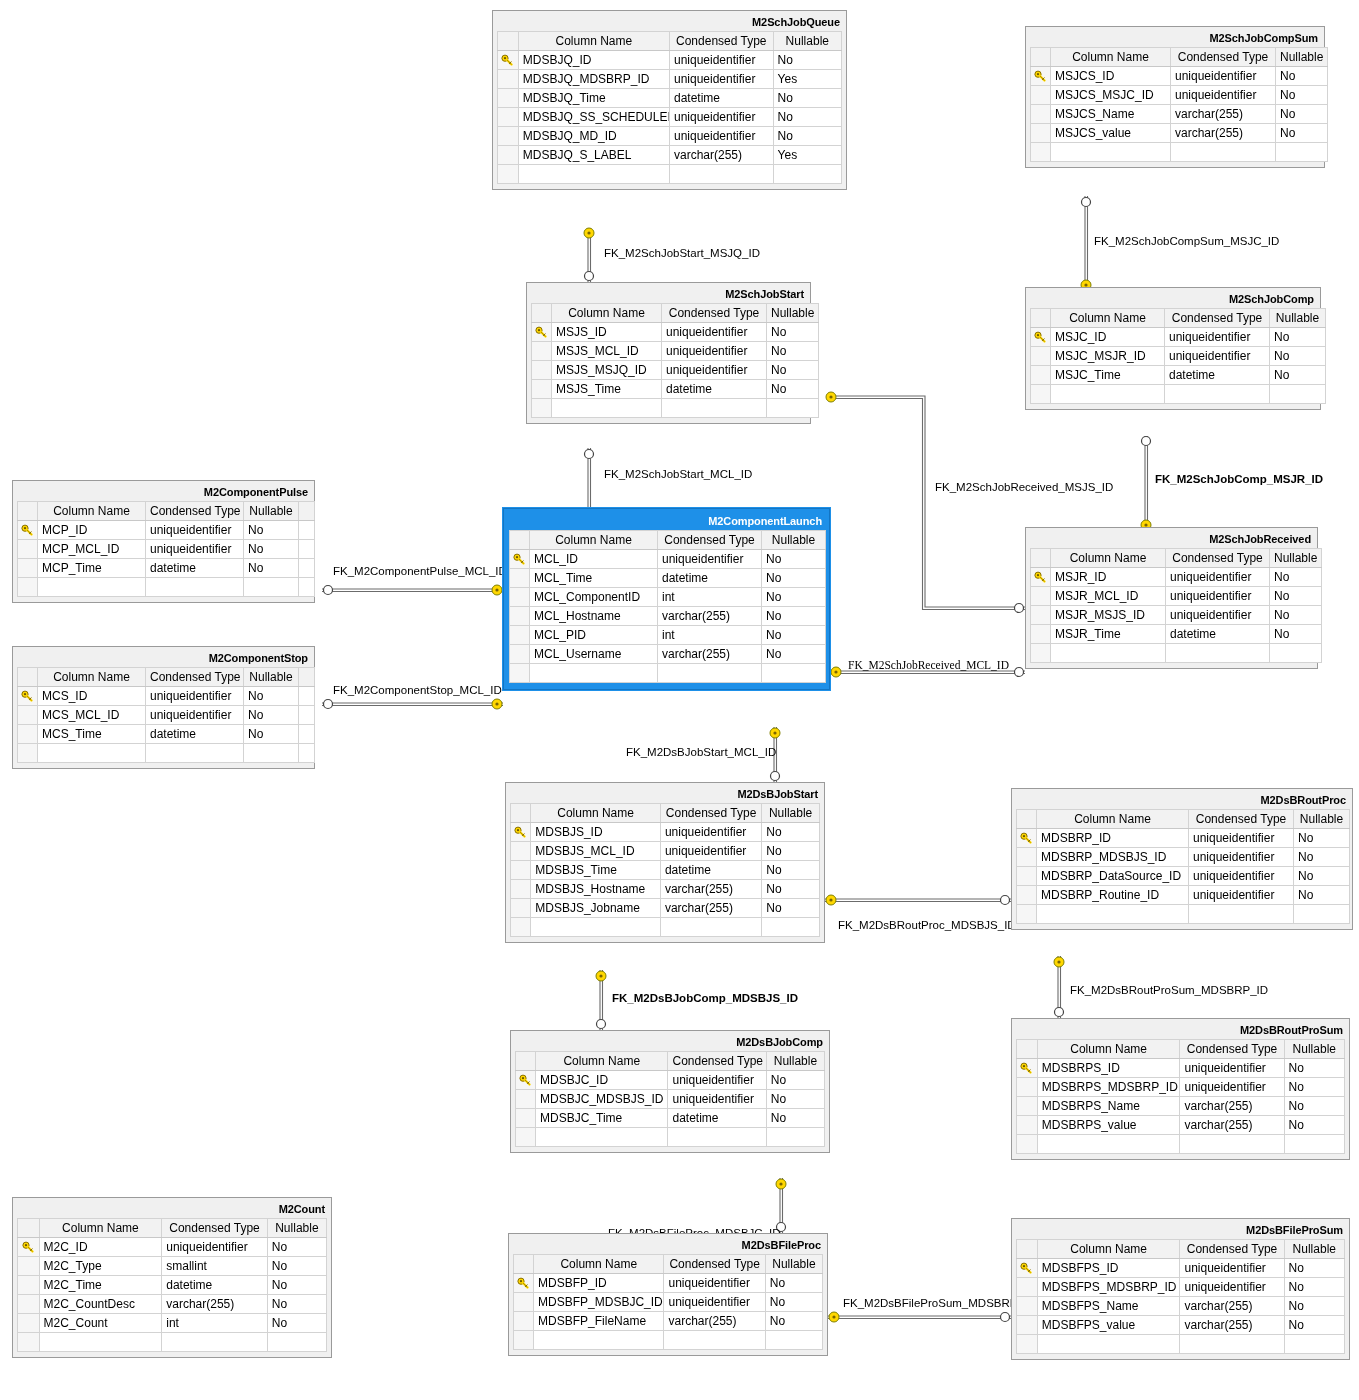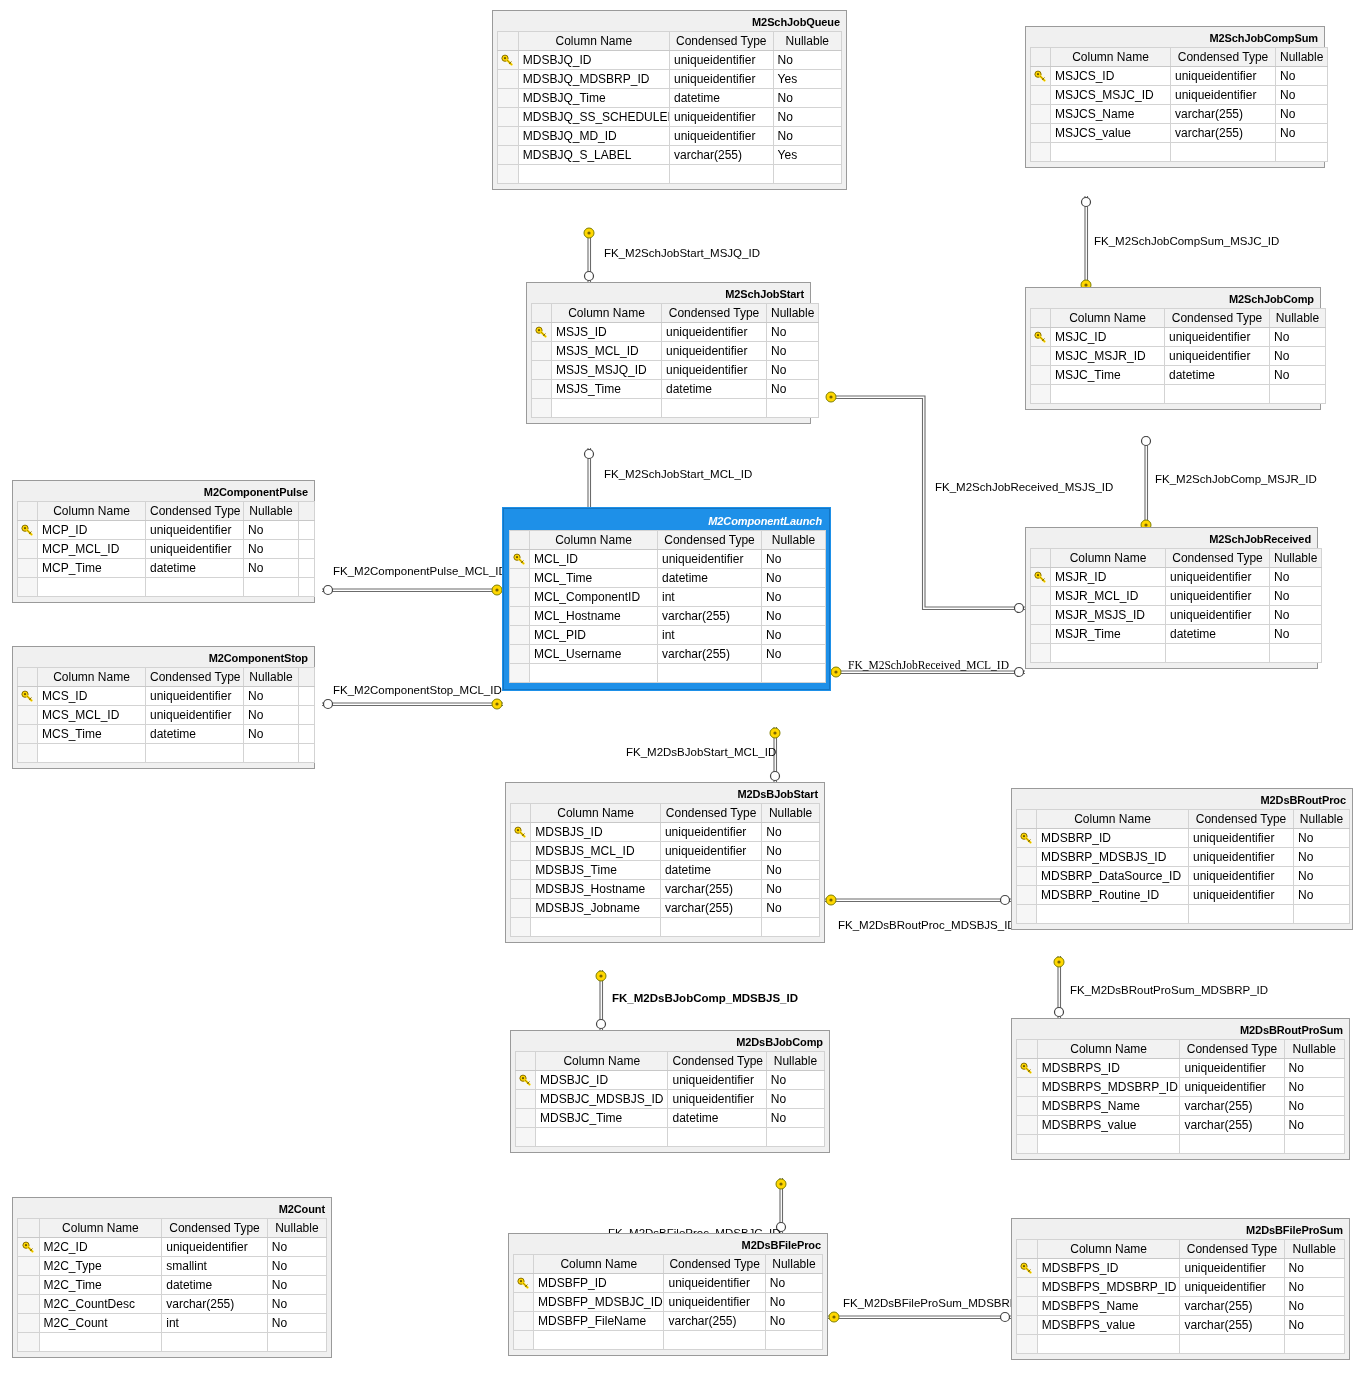--- a/index.html
+++ b/index.html
@@ -30,21 +30,21 @@
     border:1px solid #1275c4;
     padding:4px 5px 6px 5px;
     box-shadow:0 0 0 1px #1e90e8;
   }
   .tbl-title{
     font-size:11px;font-weight:bold;color:#000;
     padding:2px 2px 3px 5px;letter-spacing:-0.1px;
     white-space:nowrap;
     text-align:right;
   }
-  .tbl.selected .tbl-title{color:#ffffff;font-style:italic;}
+  .tbl.selected .tbl-title{color:#ffffff;}
 
   .grid{
     border:1px solid #a6a6a6;
     background:#ffffff;
     border-collapse:collapse;
     width:100%;
     table-layout:fixed;
   }
   .grid td,.grid th{
     border:1px solid #d3d3d3;
@@ -173,21 +173,21 @@
       <use href="#keydot" x="834" y="1317"></use> 
         <use href="#manydot" x="1005" y="1317"></use>
     </g>
   </svg>
 
   <div id="rel-labels">
       <div class="rel-label" style="left: 604px; top: 247px;">FK_M2SchJobStart_MSJQ_ID</div>
       <div class="rel-label" style="left: 1094px; top: 235px; text-align: right;">FK_M2SchJobCompSum_MSJC_ID</div>
       <div class="rel-label" style="left: 604px; top: 468px;">FK_M2SchJobStart_MCL_ID</div>
       <div class="rel-label" style="left: 935px; top: 481px;">FK_M2SchJobReceived_MSJS_ID</div>
-      <div class="rel-label" style="left: 1155px; top: 473px;">FK_M2SchJobComp_MSJR_ID</div>
+      <div class="rel-label" style="left: 1155px; top: 473px; font-weight: bold;">FK_M2SchJobComp_MSJR_ID</div>
       <div class="rel-label" style="left: 333px; top: 565px;">FK_M2ComponentPulse_MCL_ID</div>
       <div class="rel-label" style="left: 848px; top: 659px; font-family: Liberation Serif, serif;">FK_M2SchJobReceived_MCL_ID</div>
       <div class="rel-label" style="left: 333px; top: 684px;">FK_M2ComponentStop_MCL_ID</div>
       <div class="rel-label" style="left: 626px; top: 746px;">FK_M2DsBJobStart_MCL_ID</div>
       <div class="rel-label" style="left: 838px; top: 919px;">FK_M2DsBRoutProc_MDSBJS_ID</div>
       <div class="rel-label" style="left: 1070px; top: 984px;">FK_M2DsBRoutProSum_MDSBRP_ID</div>
       <div class="rel-label" style="left: 612px; top: 992px; font-weight: bold;">FK_M2DsBJobComp_MDSBJS_ID</div>
       <div class="rel-label" style="left: 608px; top: 1227px;">FK_M2DsBFileProc_MDSBJC_ID</div>
       <div class="rel-label" style="left: 843px; top: 1297px;">FK_M2DsBFileProSum_MDSBRP_ID</div>
     </div>

